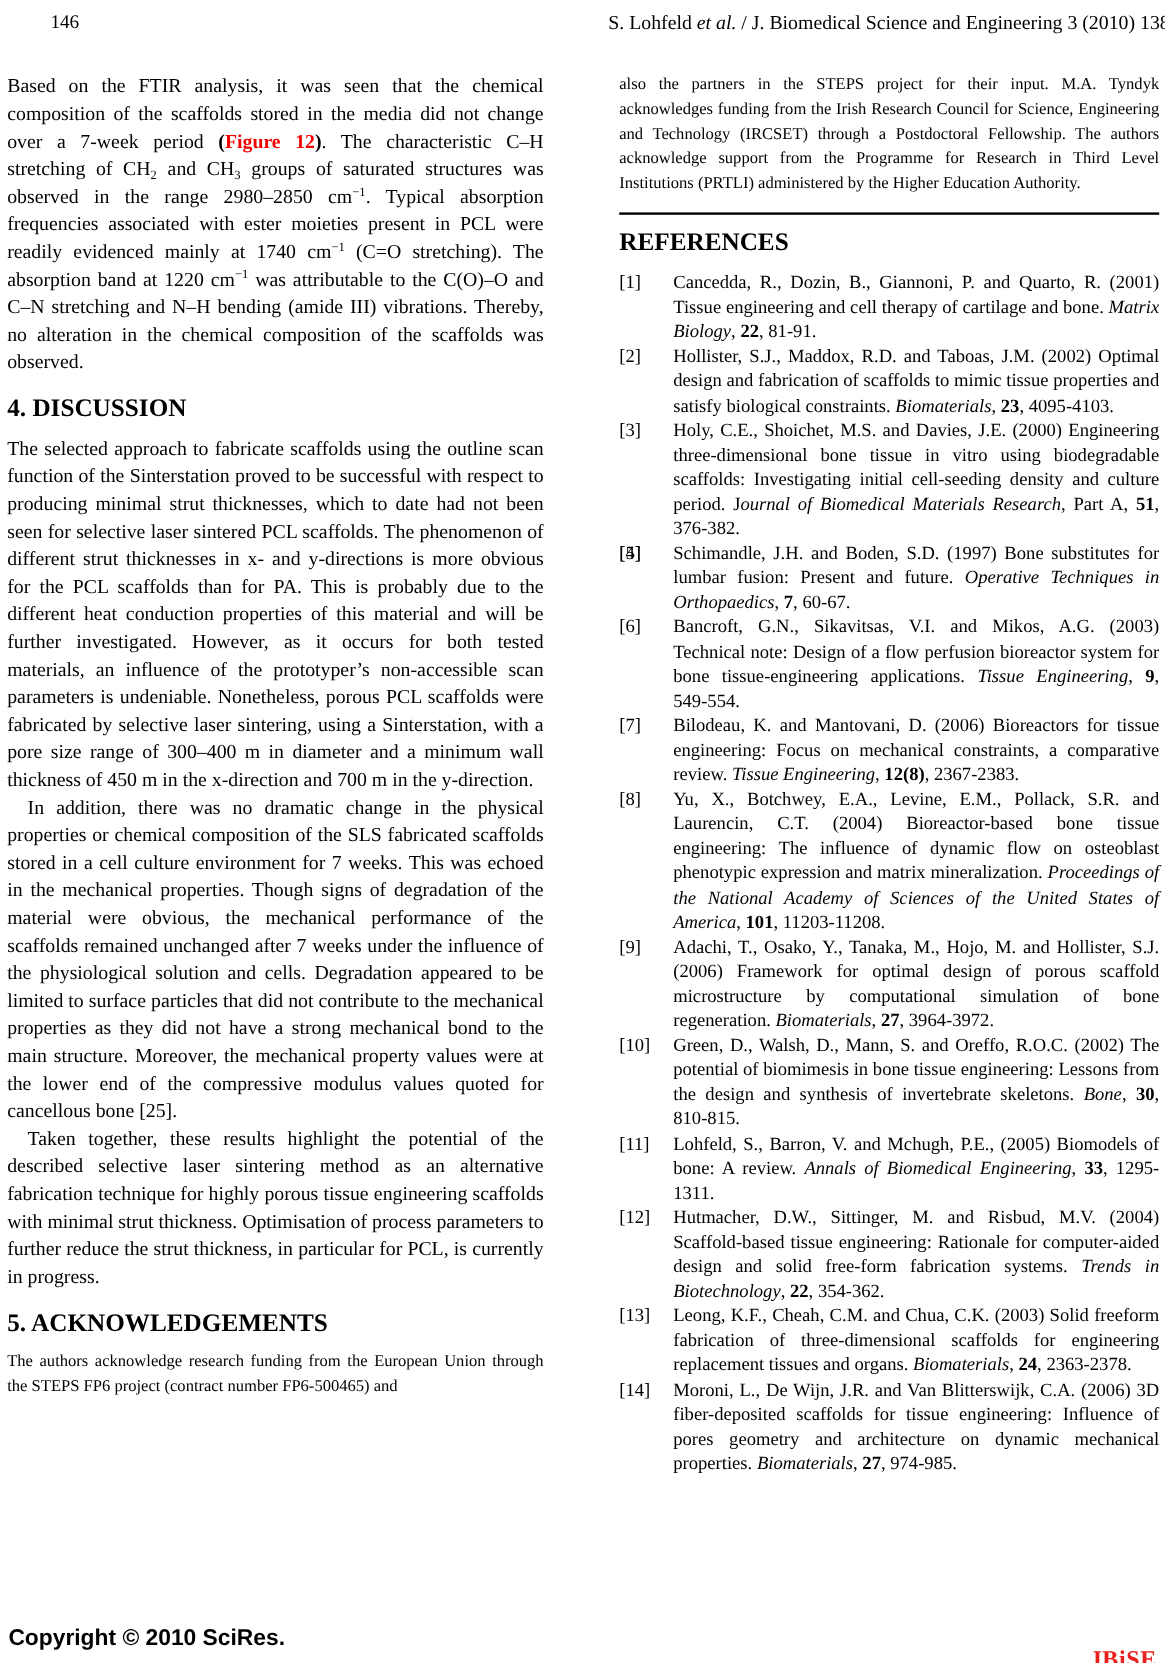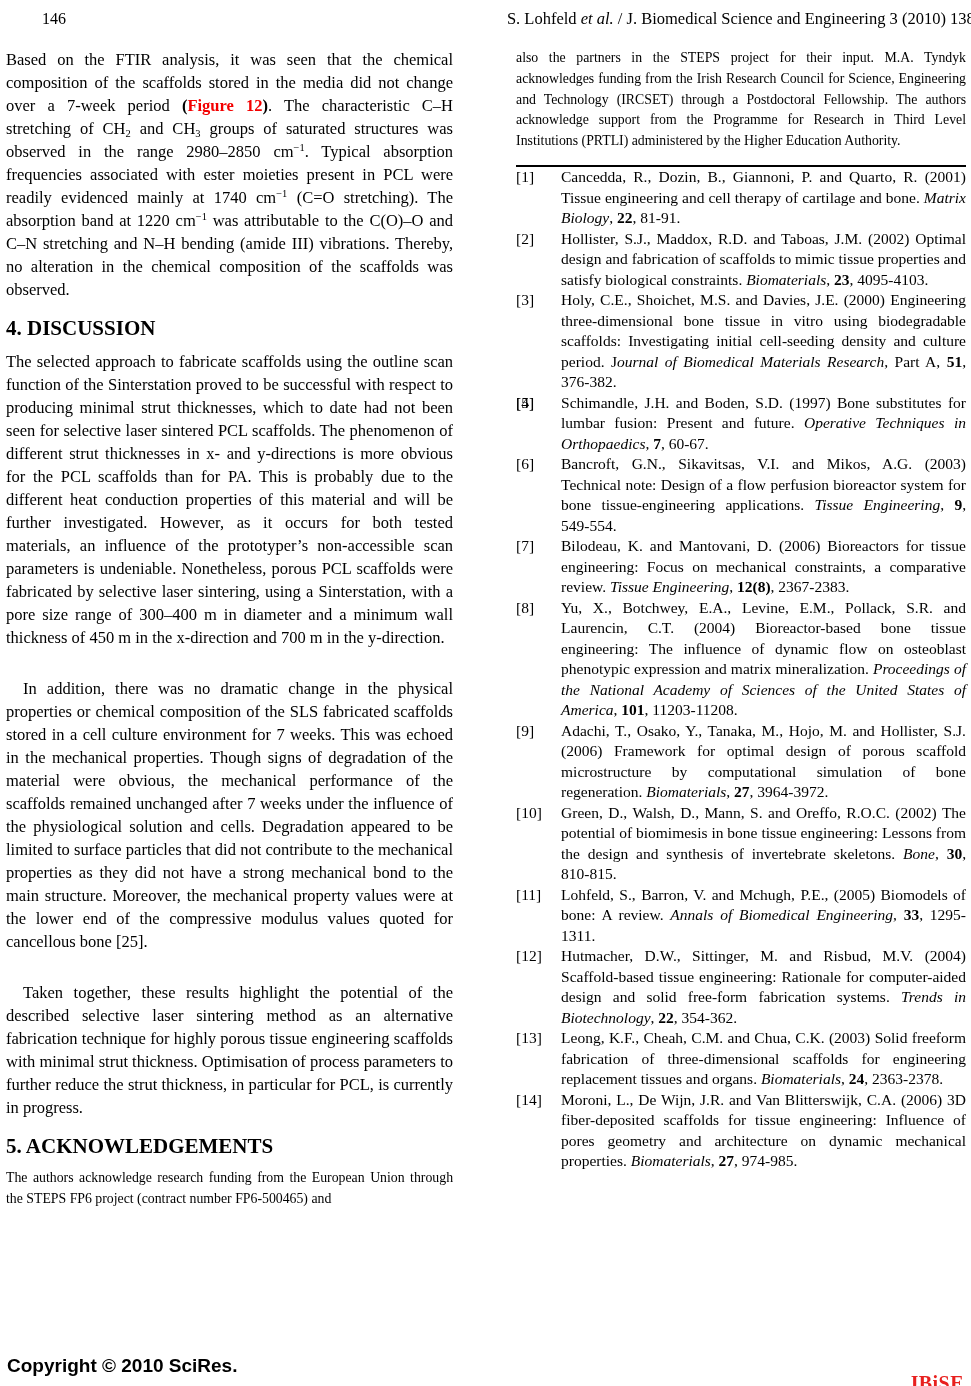--- a/index.html
+++ b/index.html
@@ -17,25 +17,25 @@
     background:var(--paper);
     color:var(--ink);
     font-family:"Liberation Serif", serif;
     overflow:hidden;
   }
   
   .header{position:absolute;top:9px;left:0;width:100%;height:24px;margin-left:34px;}
   .pagenum{position:absolute;left:8px;top:1px;font-size:16px;}
   .header-title{text-align:right;font-size:16.5px;}
   
-  .columns{position:absolute;top:48px;left:6px;width:960px;display:flex;gap:63px;}
+  .columns{position:absolute;top:60px;left:6px;width:960px;display:flex;gap:63px;}
   .col-left{width:455px;}
   .col-right{width:458px;}
   p.body{margin:0;font-size:16.5px;line-height:23px;text-align:justify;}
-  p.indent{text-indent:17px;margin-top:28px;}
+  p.indent{text-indent:17px;}
   h2.sec{font-size:21px;font-weight:bold;margin:15px 0 10px 0;line-height:24px;}
   p.ack{margin:0;font-size:13.8px;line-height:20.8px;text-align:justify;}
   .refs-rule{height:2.5px;background:var(--ink);margin:13px 0 0 0;border:none;}
   h2.refs-head{margin:10px 0 13px 0;}
   .refs{font-size:15.5px;}
   .ref{position:relative;margin:0;padding-left:45px;text-align:justify;line-height:20.5px;}
   .ref-label{position:absolute;left:0;top:0;}
   sup{font-size:10.5px;vertical-align:baseline;position:relative;top:-6px;line-height:0;}
   sub{font-size:10.5px;vertical-align:baseline;position:relative;top:3px;line-height:0;}
   .red{color:var(--figure-red);}
@@ -67,20 +67,21 @@
       <p class="body indent"><span>Taken together, these results highlight the potential of the described selective laser sintering method as an alternative fabrication technique for highly porous tissue engineering scaffolds with minimal strut thickness. Optimisation of process parameters to further reduce the strut thickness, in particular for PCL, is currently in progress.</span></p>
 
       <h2 class="sec">5. ACKNOWLEDGEMENTS</h2>
       <p class="ack">The authors acknowledge research funding from the European Union through the STEPS FP6 project (contract number FP6-500465) and</p>
     </div>
 
     <div class="col-right">
       <p class="ack">also the partners in the STEPS project for their input. M.A. Tyndyk acknowledges funding from the Irish Research Council for Science, Engineering and Technology (IRCSET) through a Postdoctoral Fellowship. The authors acknowledge support from the Programme for Research in Third Level Institutions (PRTLI) administered by the Higher Education Authority.</p>
 
       <div class="refs-rule"></div>
+      <h2 class="sec refs-head">REFERENCES</h2>
 
       <div class="refs" id="refs-list">
           <p class="ref"><span class="ref-label">[1]</span><span><span>Cancedda, R., Dozin, B., Giannoni, P. and Quarto, R. (2001) Tissue engineering and cell therapy of cartilage and bone. </span><i>Matrix Biology</i><span>, </span><b>22</b><span>, 81-91.</span></span></p>
           <p class="ref"><span class="ref-label">[2]</span><span><span>Hollister, S.J., Maddox, R.D. and Taboas, J.M. (2002) Optimal design and fabrication of scaffolds to mimic tissue properties and satisfy biological constraints. </span><i>Biomaterials</i><span>, </span><b>23</b><span>, 4095-4103.</span></span></p>
           <p class="ref"><span class="ref-label">[3]</span><span><span>Holy, C.E., Shoichet, M.S. and Davies, J.E. (2000) Engineering three-dimensional bone tissue in vitro using biodegradable scaffolds: Investigating initial cell-seeding density and culture period. J</span><i>ournal of Biomedical Materials Research</i><span>, Part A, </span><b>51</b><span>, 376-382.</span></span></p>
           <p class="ref"><span class="ref-label">[4]</span></p>
           <p class="ref"><span class="ref-label">[5]</span><span><span>Schimandle, J.H. and Boden, S.D. (1997) Bone substitutes for lumbar fusion: Present and future. </span><i>Operative Techniques in Orthopaedics</i><span>, </span><b>7</b><span>, 60-67.</span></span></p>
           <p class="ref"><span class="ref-label">[6]</span><span><span>Bancroft, G.N., Sikavitsas, V.I. and Mikos, A.G. (2003) Technical note: Design of a flow perfusion bioreactor system for bone tissue-engineering applications. </span><i>Tissue Engineering</i><span>, </span><b>9</b><span>, 549-554.</span></span></p>
           <p class="ref"><span class="ref-label">[7]</span><span><span>Bilodeau, K. and Mantovani, D. (2006) Bioreactors for tissue engineering: Focus on mechanical constraints, a comparative review. </span><i>Tissue Engineering</i><span>, </span><b>12(8)</b><span>, 2367-2383.</span></span></p>
           <p class="ref"><span class="ref-label">[8]</span><span><span>Yu, X., Botchwey, E.A., Levine, E.M., Pollack, S.R. and Laurencin, C.T. (2004) Bioreactor-based bone tissue engineering: The influence of dynamic flow on osteoblast phenotypic expression and matrix mineralization. </span><i>Proceedings of the National Academy of Sciences of the United States of America</i><span>, </span><b>101</b><span>, 11203-11208.</span></span></p>

